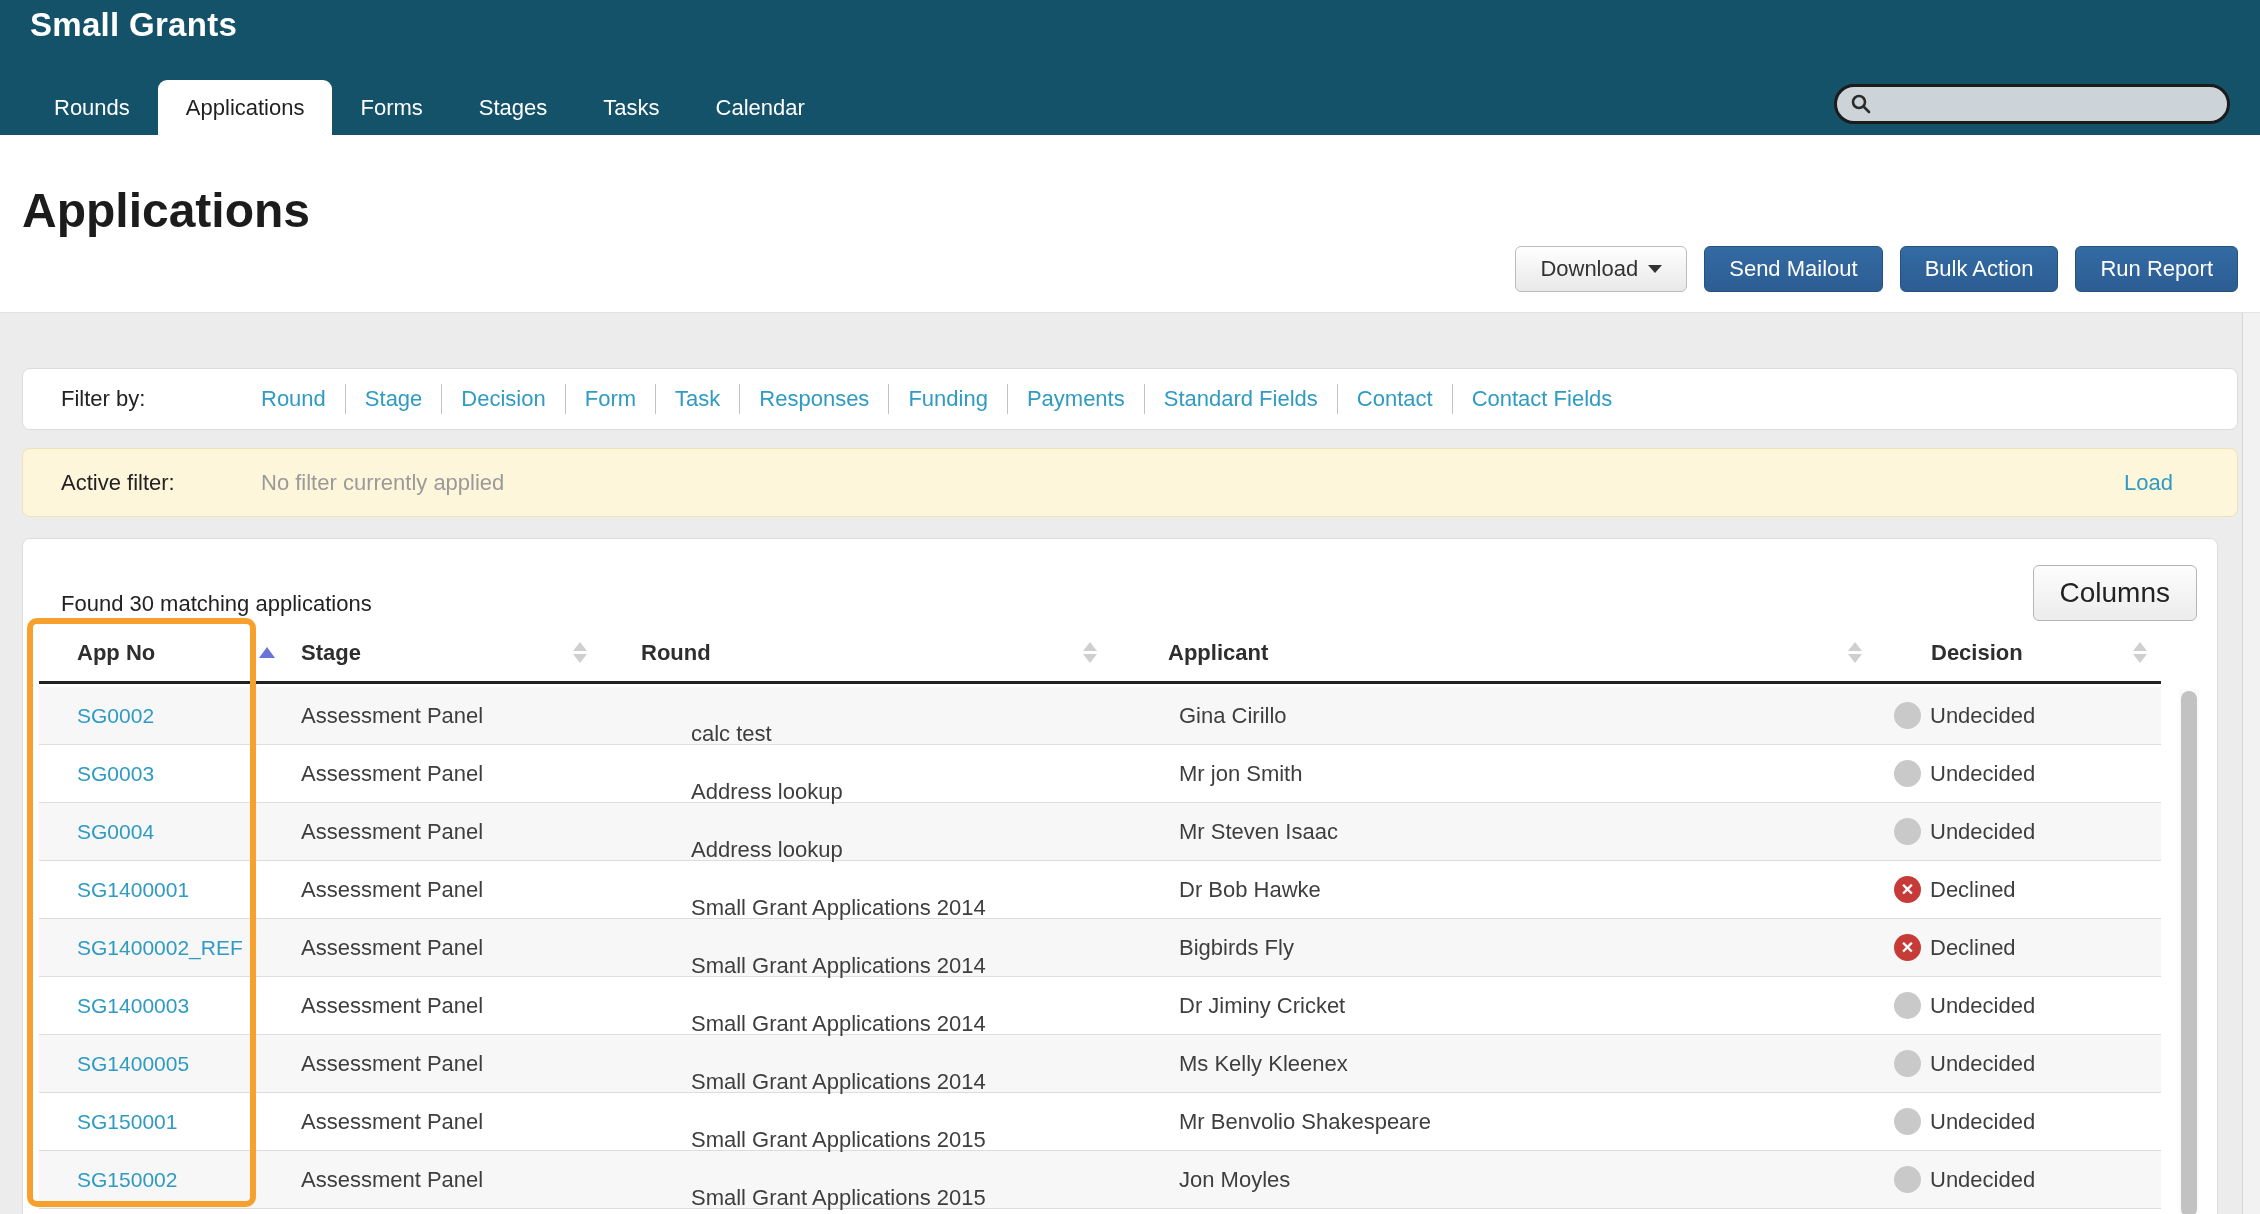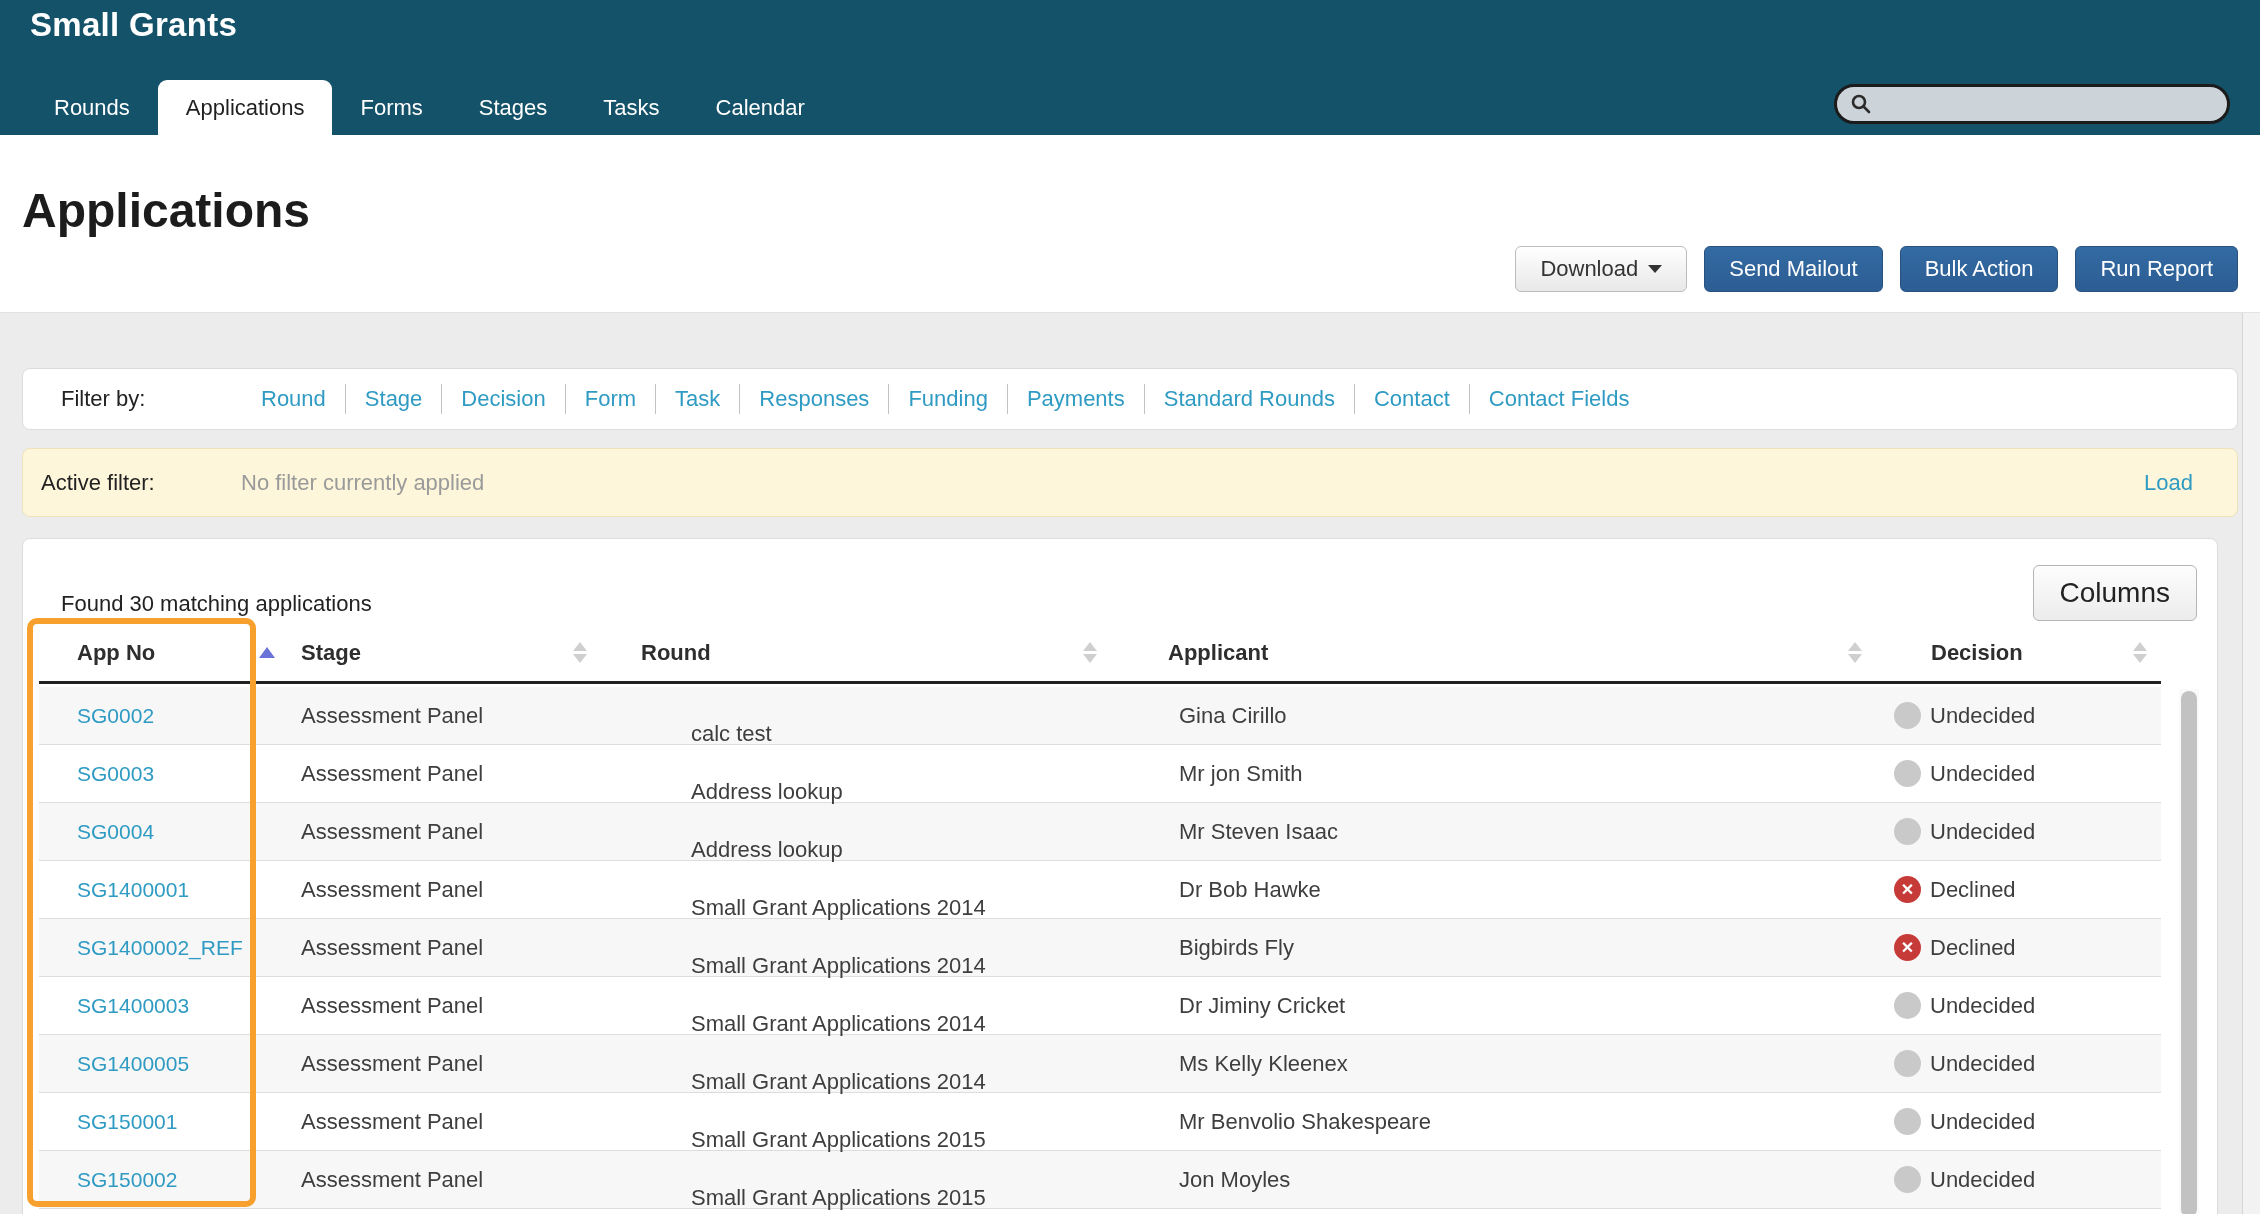--- a/index.html
+++ b/index.html
@@ -27,21 +27,21 @@
 
   
   .filter-panel { position:absolute; top:368px; left:22px; right:22px; height:62px; background:#ffffff; border:1px solid #dcdcdc; border-radius:8px; display:flex; align-items:center; padding:16px 38px; }
   .filter-label { font-size:22px; color:#222; width:200px; }
   .filter-links { list-style:none; display:flex; align-items:center; }
   .filter-links li { padding:2px 19px; border-left:1px solid #c2c2c2; }
   .filter-links li:first-child { border-left:none; padding-left:0; }
   .filter-links a { color:#2f9bc3; font-size:22px; text-decoration:none; cursor:pointer; }
 
   
-  .active-filter { position:absolute; top:448px; left:22px; right:22px; height:69px; background:#fdf6da; border:1px solid #eee2b8; border-radius:8px; display:flex; align-items:center; padding:0 18px; }
+  .active-filter { position:absolute; top:448px; left:22px; right:22px; height:69px; background:#fdf6da; border:1px solid #eee2b8; border-radius:8px; display:flex; align-items:center; padding:0 38px; }
   .active-filter .label { font-size:22px; color:#222; width:200px; }
   .active-filter .status { font-size:22px; color:#9a9a9a; }
   .active-filter .load { margin-left:auto; margin-right:26px; color:#2f9bc3; font-size:22px; text-decoration:none; cursor:pointer; }
 
   
   .table-panel { position:absolute; top:538px; left:22px; right:42px; bottom:-4px; background:#ffffff; border:1px solid #dcdcdc; border-radius:8px 8px 0 0; }
   .summary { position:absolute; left:38px; top:52px; font-size:22px; color:#222; }
   .columns-btn { position:absolute; right:20px; top:26px; height:56px; padding:0 26px; font-size:28px; color:#222; background:linear-gradient(#fdfdfd,#ececec); border:1px solid #b5b5b5; border-radius:6px; cursor:pointer; font-family:"Liberation Sans", sans-serif; }
 
   .grid { display:grid; grid-template-columns:242px 320px 510px 765px 1fr; }
@@ -135,21 +135,21 @@
   <li><a>Form</a></li>
 
   <li><a>Task</a></li>
 
   <li><a>Responses</a></li>
 
   <li><a>Funding</a></li>
 
   <li><a>Payments</a></li>
 
-  <li><a>Standard Rounds</a></li>
+  <li><a>Standard Fields</a></li>
 
   <li><a>Contact</a></li>
 
   <li><a>Contact Fields</a></li>
 </ul>
   </section>
 
   <section class="active-filter">
     <span class="label">Active filter:</span>
     <span class="status">No filter currently applied</span>

